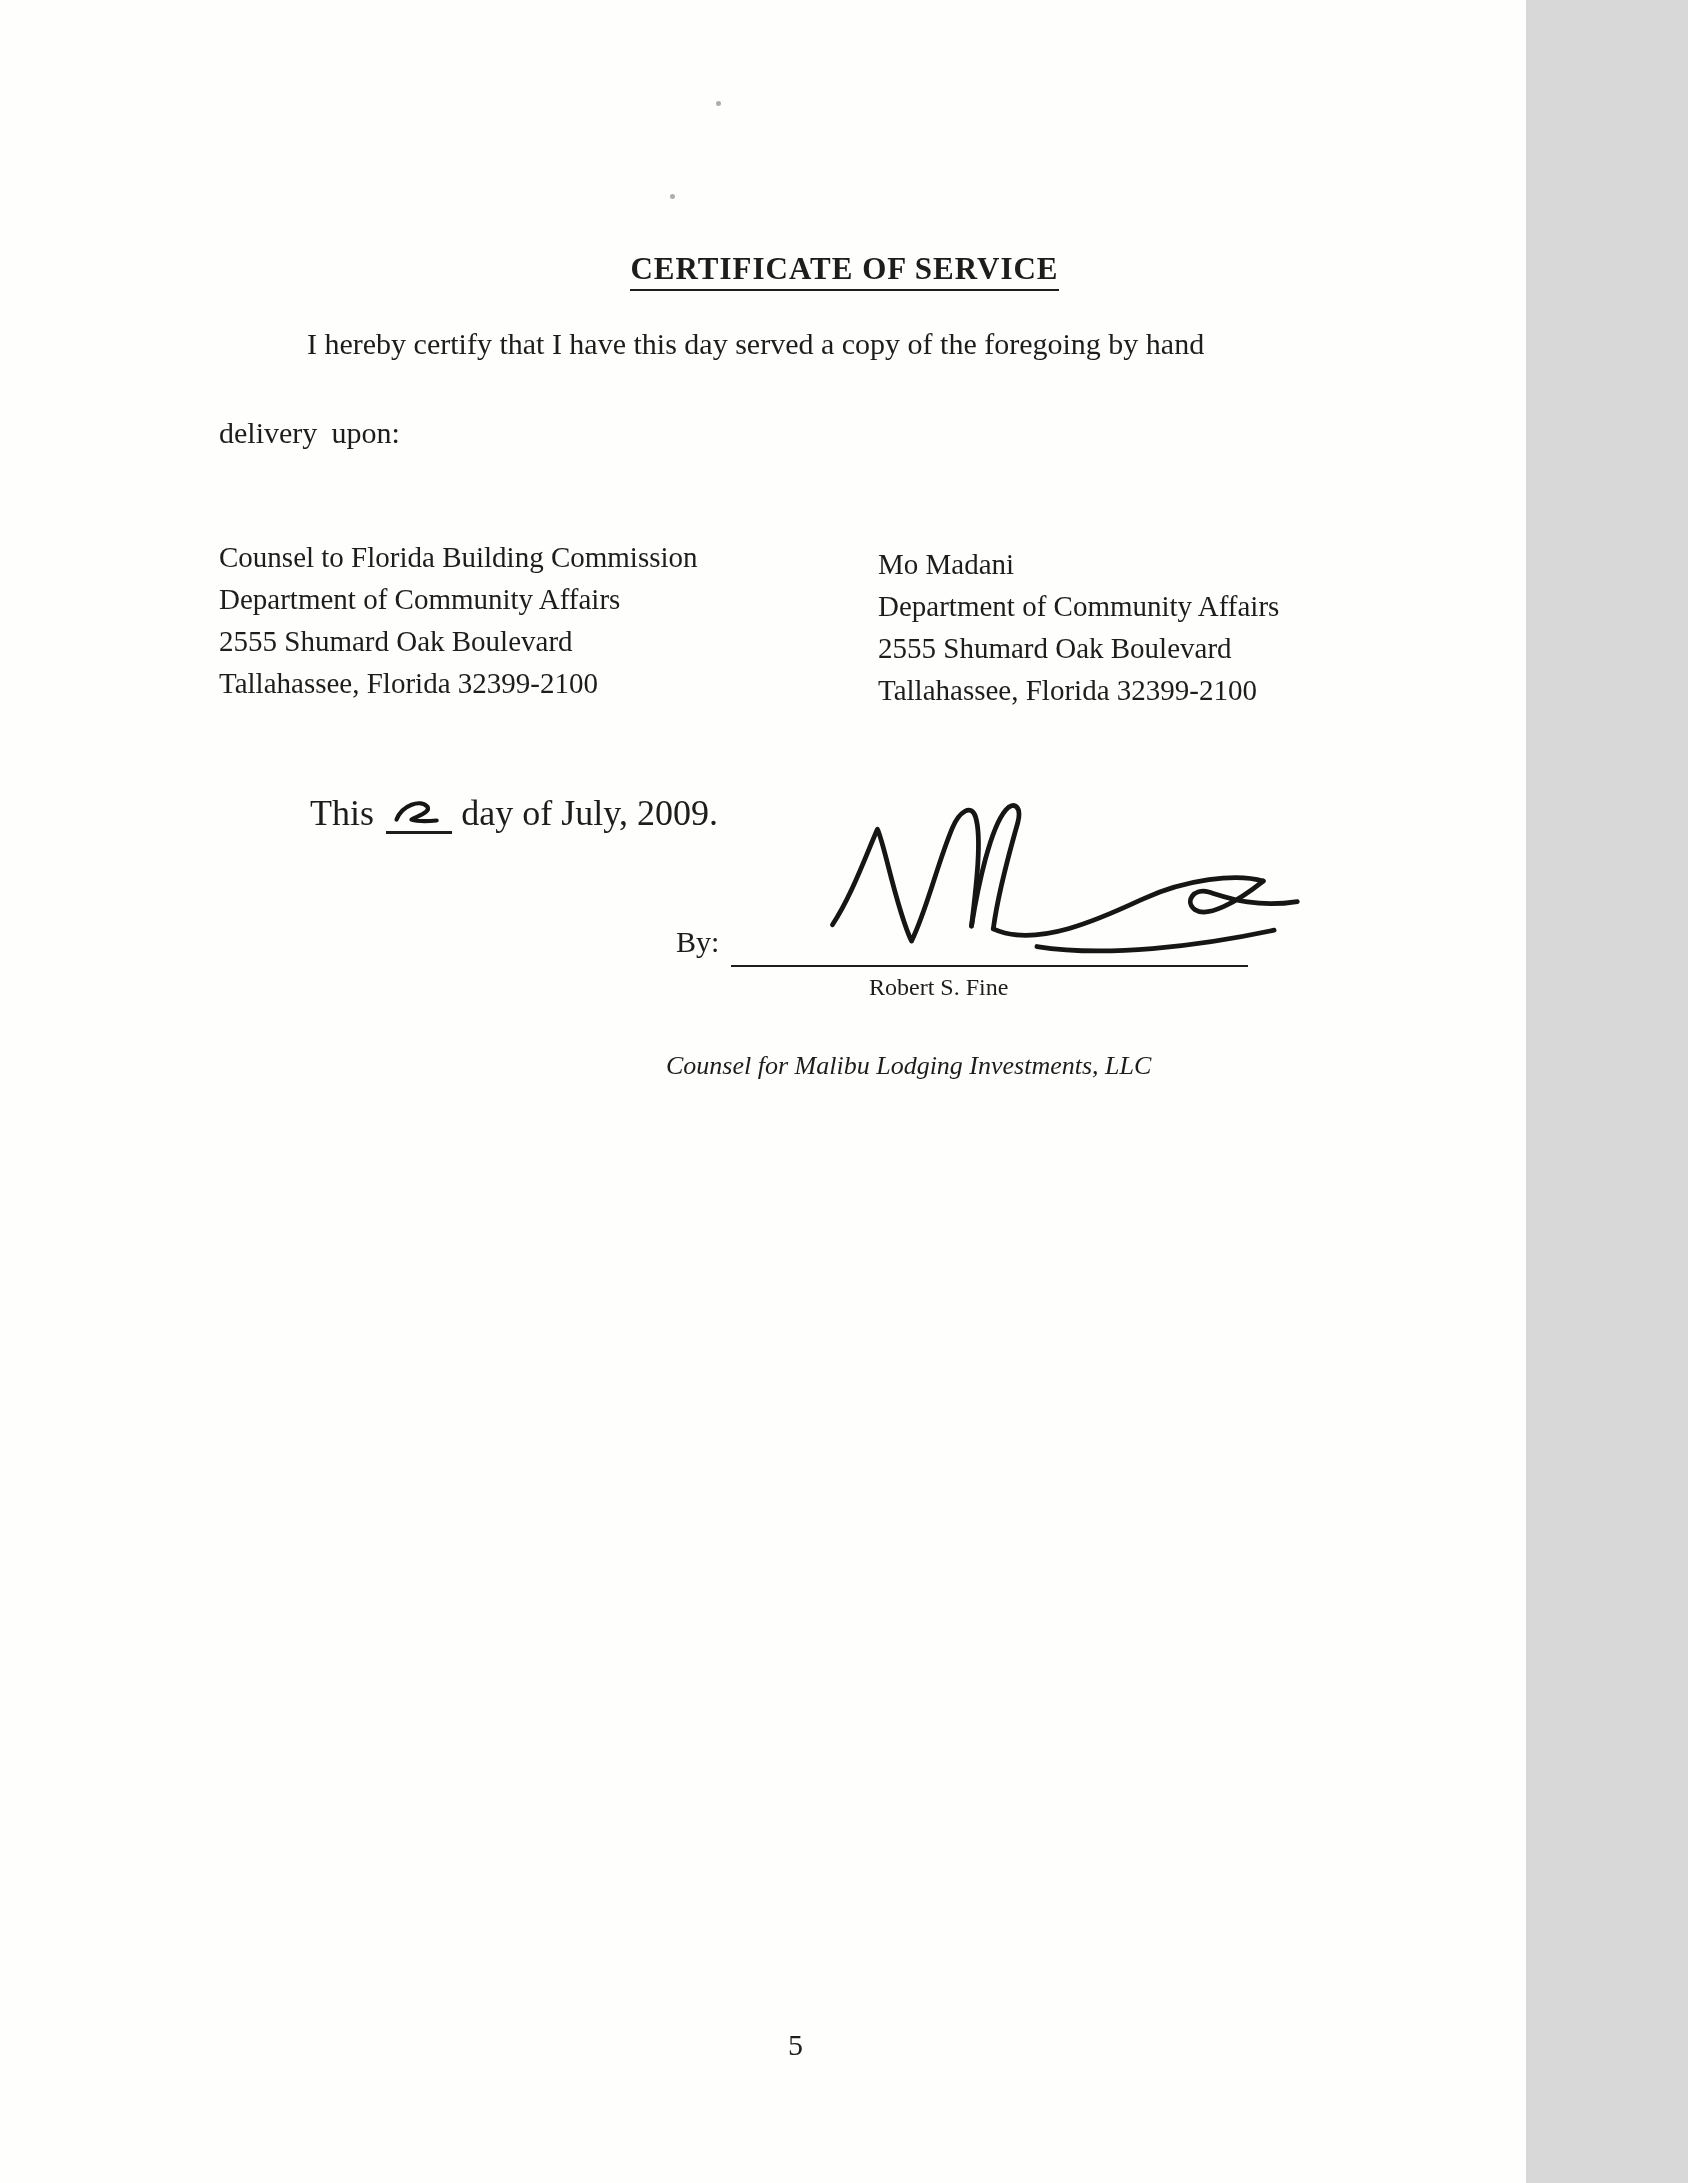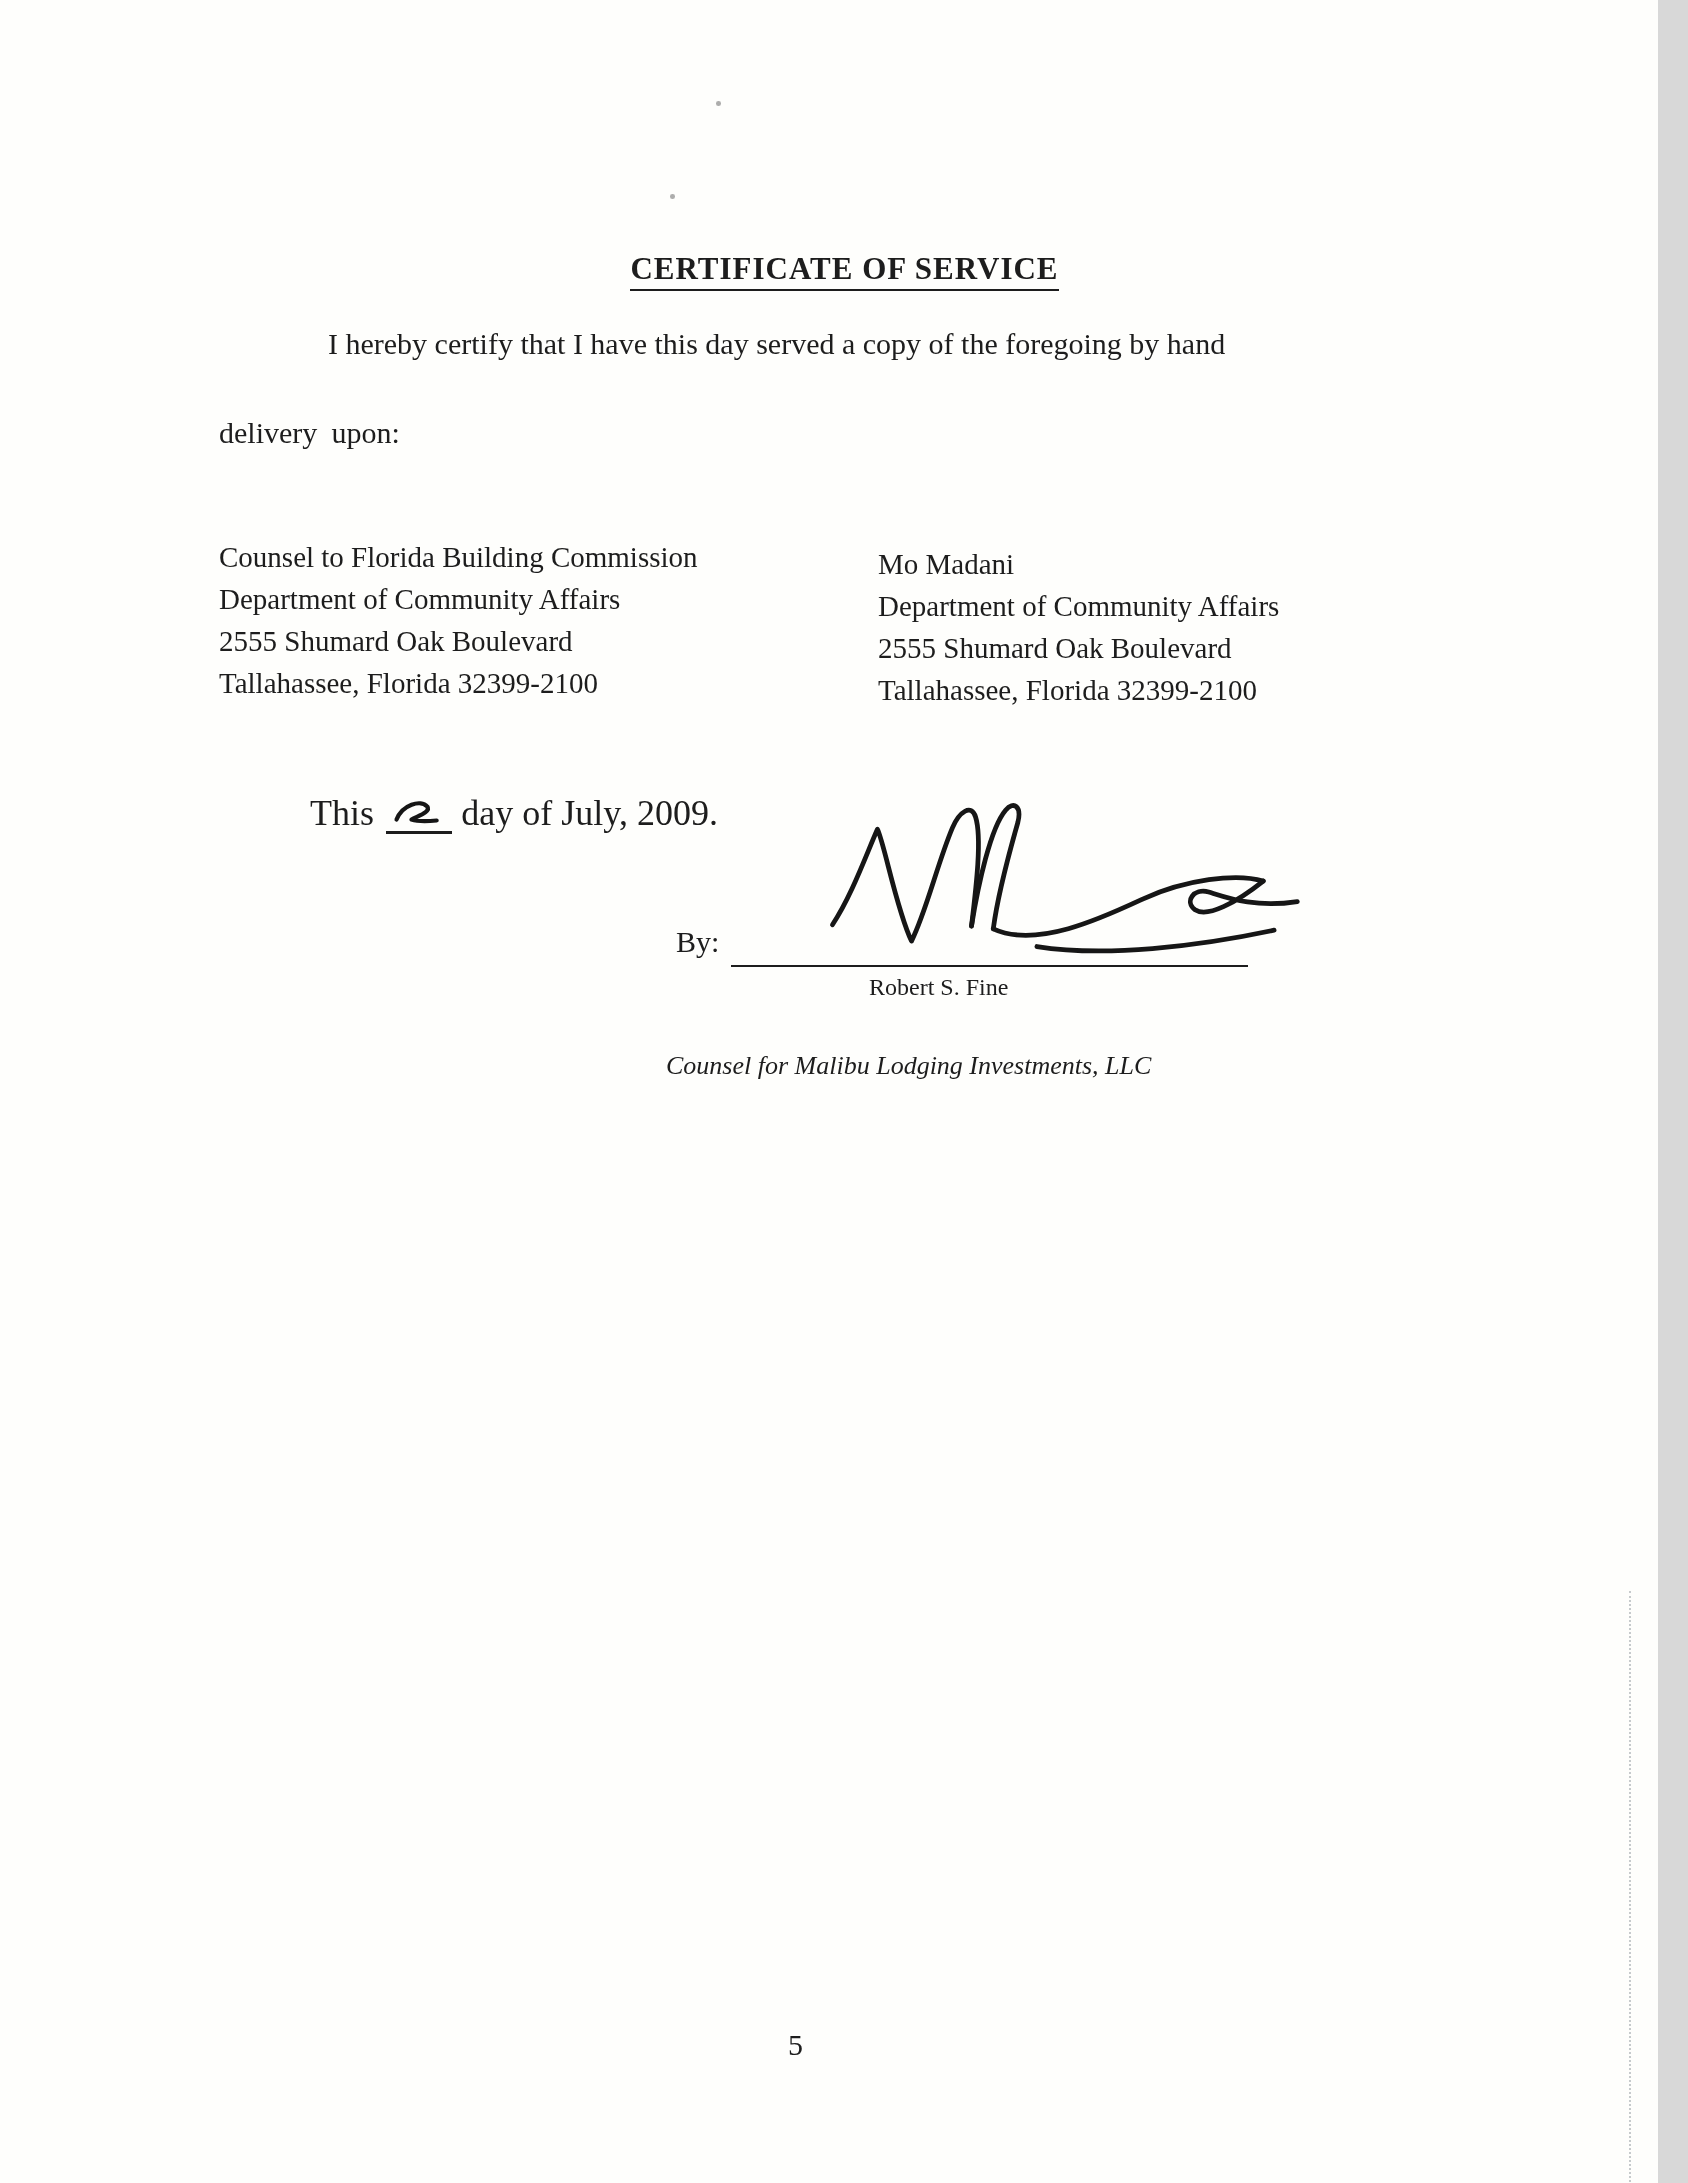--- a/index.html
+++ b/index.html
@@ -1,18 +1,18 @@
 <!DOCTYPE html>
 <html style="font-size:10.6px"><head>
 <meta charset="utf-8">
 <style>
   html, body { margin: 0; padding: 0; background: #d8d8d8; }
   .page {
     position: relative;
-    width: 1658px;
+    width: 1526px;
     height: 2183px;
     background: #fefefc;
     font-family: "Liberation Serif", serif;
     color: #1d1d1d;
     overflow: hidden;
   }
   .title {
     position: absolute;
     top: 251px;
     left: 0;
@@ -24,21 +24,21 @@
   }
   .title .underlined {
     border-bottom: 2.7px solid #1d1d1d;
     padding-bottom: 3.3px;
   }
   .body-line {
     position: absolute;
     font-size: 30px;
     white-space: nowrap;
   }
-  .line1 { left: 328px; top: 327px; }
+  .line1 { left: 307px; top: 327px; }
   .line2 { left: 219px; top: 416px; word-spacing: 6.6px; }
   .addr-block {
     position: absolute;
     font-size: 29px;
     line-height: 42px;
     white-space: nowrap;
   }
   .addr-left  { left: 219px;  top: 536px; }
   .addr-right { left: 878px; top: 543px; }
   .date-line {

